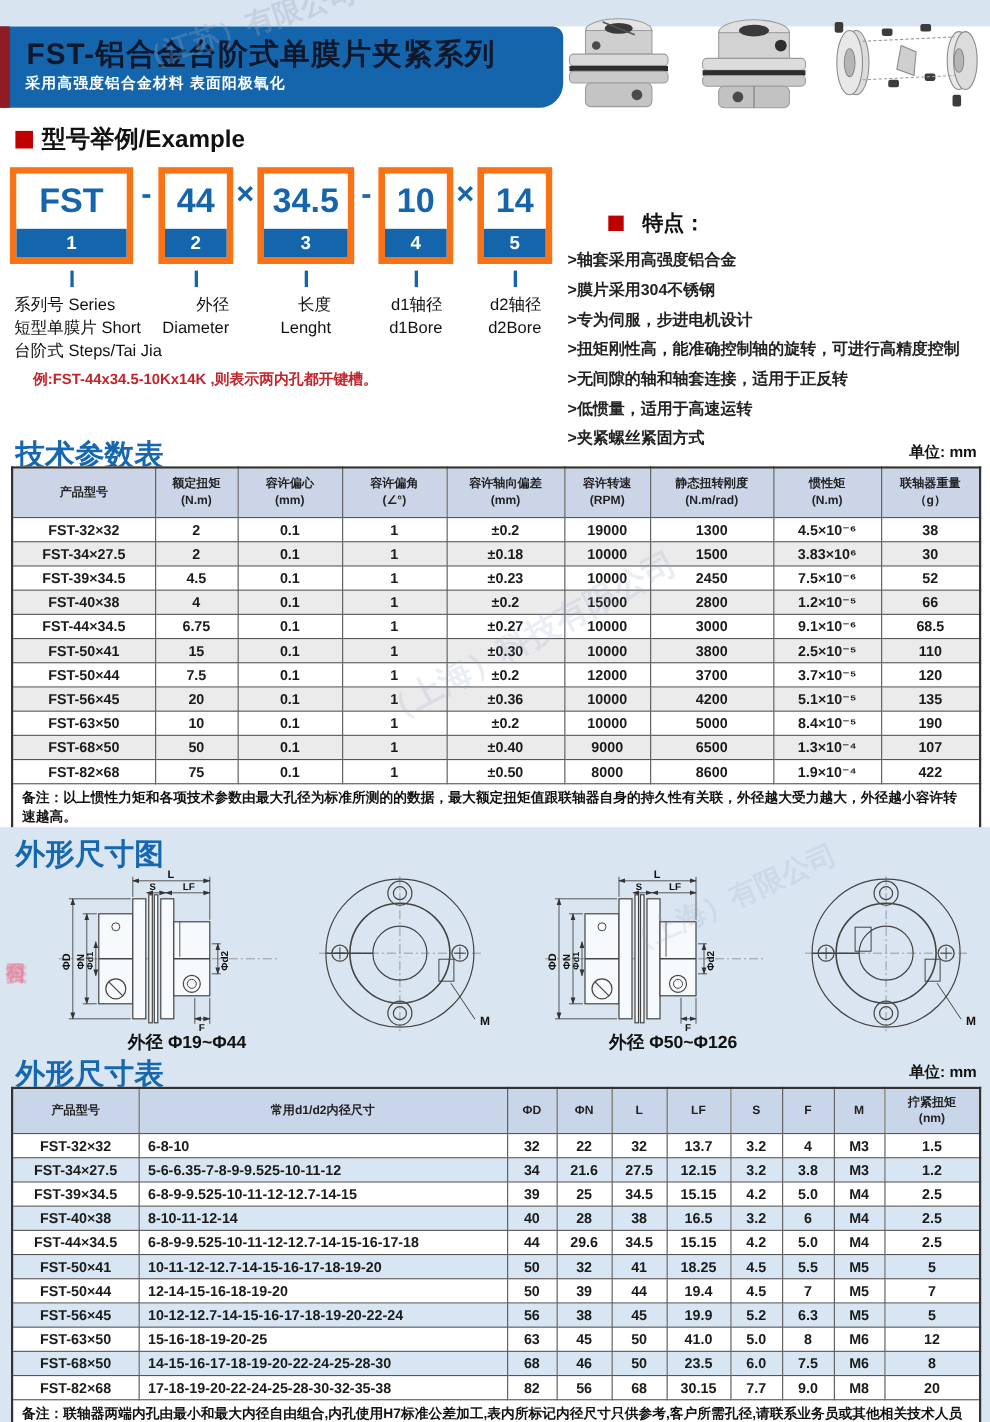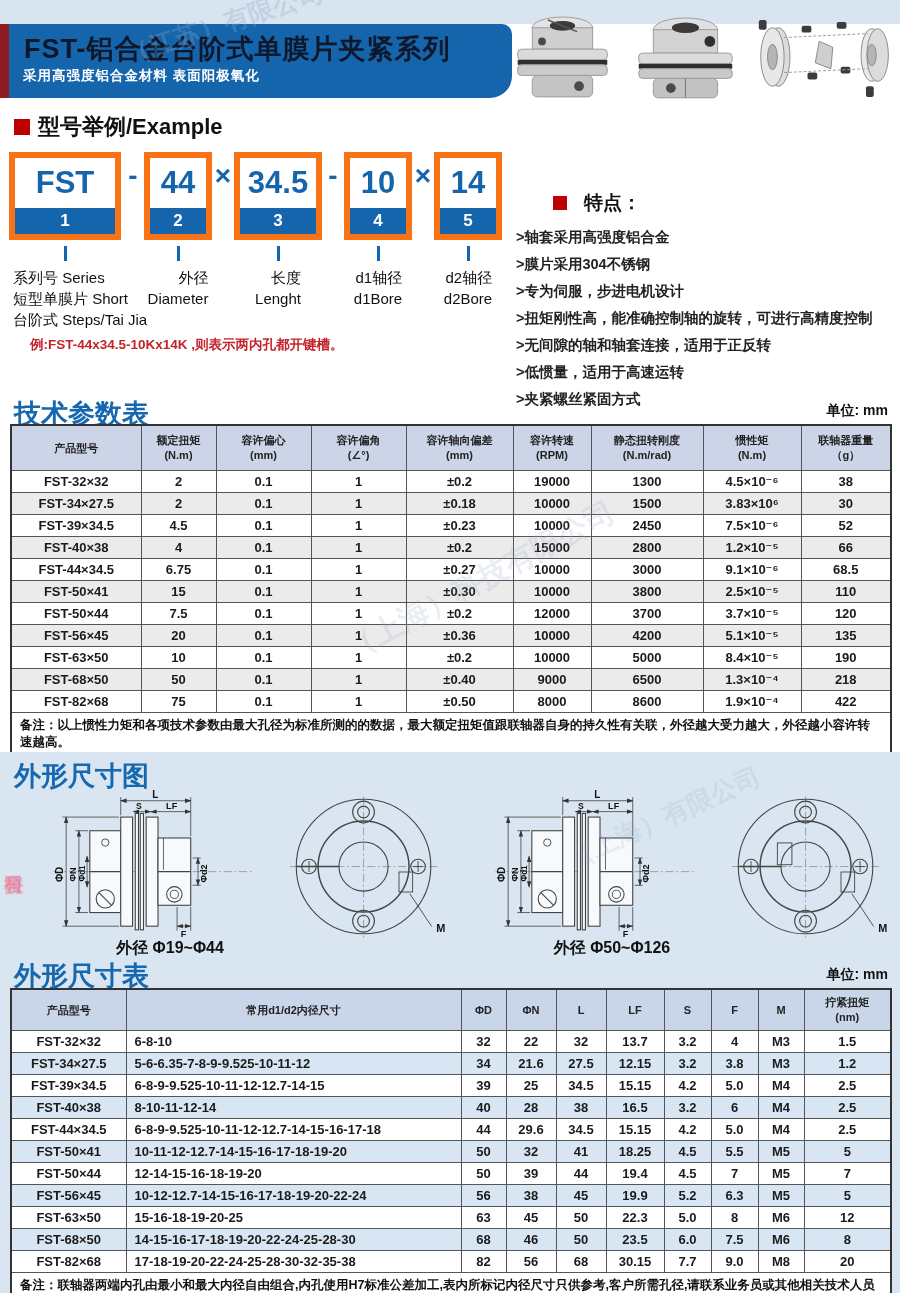--- a/index.html
+++ b/index.html
@@ -360,21 +360,21 @@
         </tr>
         <tr>
           <td>FST-68×50</td>
           <td>50</td>
           <td>0.1</td>
           <td>1</td>
           <td>±0.40</td>
           <td>9000</td>
           <td>6500</td>
           <td>1.3×10⁻⁴</td>
-          <td>218</td>
+          <td>107</td>
         </tr>
         <tr>
           <td>FST-82×68</td>
           <td>75</td>
           <td>0.1</td>
           <td>1</td>
           <td>±0.50</td>
           <td>8000</td>
           <td>8600</td>
           <td>1.9×10⁻⁴</td>
@@ -682,21 +682,21 @@
           <td>6.3</td>
           <td>M5</td>
           <td>5</td>
         </tr>
         <tr>
           <td>FST-63×50</td>
           <td>15-16-18-19-20-25</td>
           <td>63</td>
           <td>45</td>
           <td>50</td>
-          <td>22.3</td>
+          <td>41.0</td>
           <td>5.0</td>
           <td>8</td>
           <td>M6</td>
           <td>12</td>
         </tr>
         <tr>
           <td>FST-68×50</td>
           <td>14-15-16-17-18-19-20-22-24-25-28-30</td>
           <td>68</td>
           <td>46</td>

